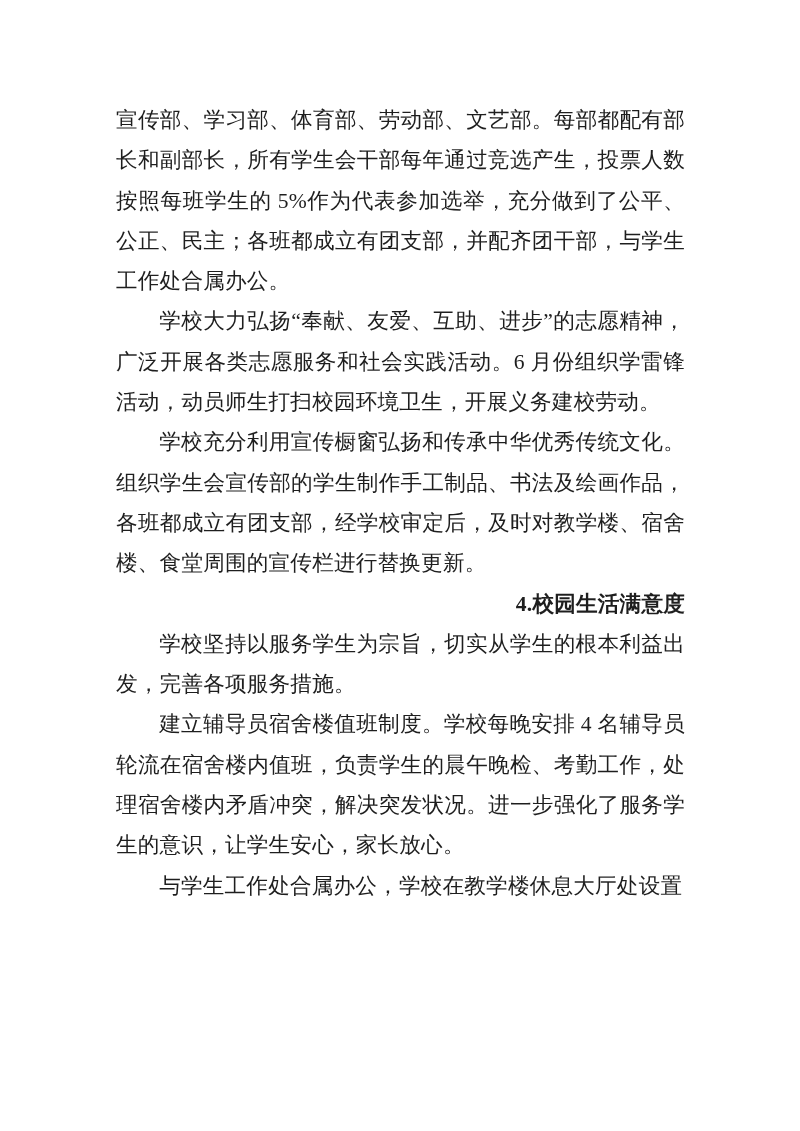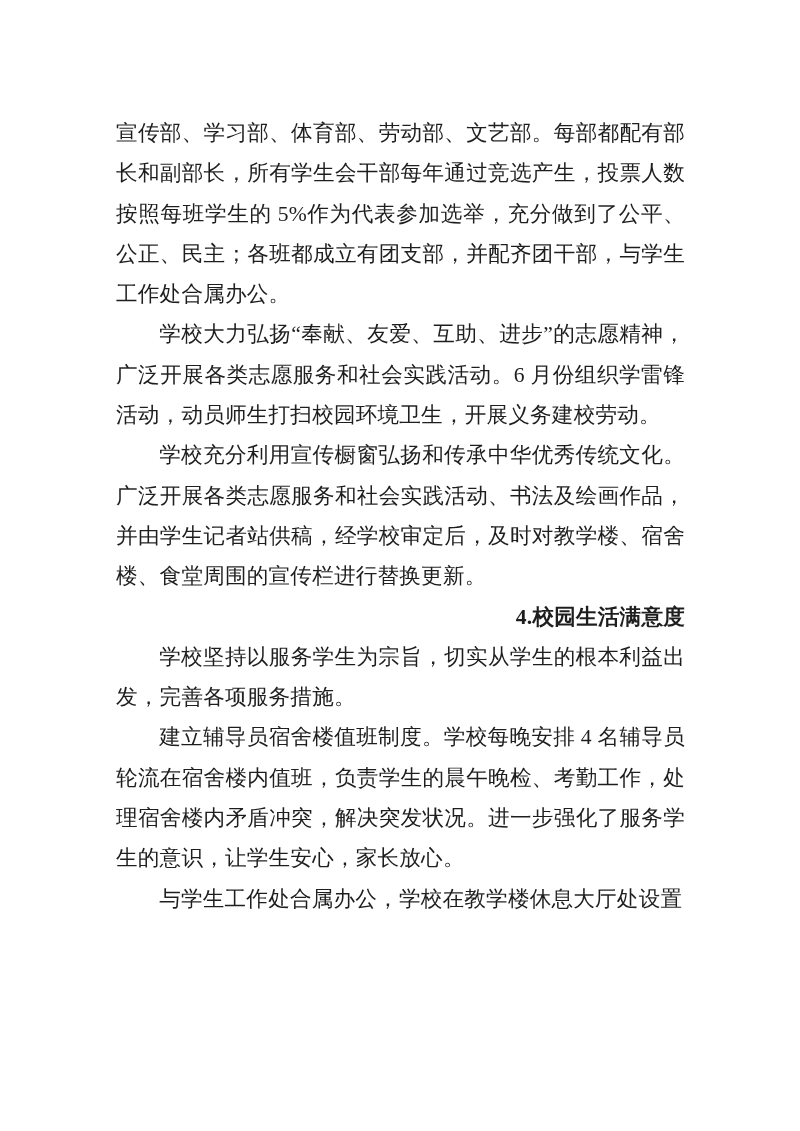--- a/index.html
+++ b/index.html
@@ -6,21 +6,20 @@
     margin: 0;
     padding: 0;
     background: #ffffff;
   }
   .page {
     position: relative;
     width: 800px;
     height: 974px;
     background: #ffffff;
     overflow: hidden;
-    margin-top: 13px;
   }
   .content {
     position: absolute;
     left: 116px;
     top: 100px;
     width: 569px;
   }
   .content p {
     margin: 0;
     padding: 0;
@@ -54,21 +53,21 @@
     padding-right: 2px;
   }
 </style>
 </head>
 <body>
 
 <div class="page">
   <div class="content">
       <p class="body">宣传部、学习部、体育部、劳动部、文艺部。每部都配有部长和副部长，所有学生会干部每年通过竞选产生，投票人数按照每班学生的 5%作为代表参加选举，充分做到了公平、公正、民主；各班都成立有团支部，并配齐团干部，与学生工作处合属办公。</p>
       <p class="body indent">学校大力弘扬“奉献、友爱、互助、进步”的志愿精神，广泛开展各类志愿服务和社会实践活动。6 月份组织学雷锋活动，动员师生打扫校园环境卫生，开展义务建校劳动。</p>
-      <p class="body indent">学校充分利用宣传橱窗弘扬和传承中华优秀传统文化。广泛开展各类志愿服务和社会实践活动、书法及绘画作品，并由学生记者站供稿，经学校审定后，及时对教学楼、宿舍楼、食堂周围的宣传栏进行替换更新。</p>
+      <p class="body indent">学校充分利用宣传橱窗弘扬和传承中华优秀传统文化。组织学生会宣传部的学生制作手工制品、书法及绘画作品，各班都成立有团支部，经学校审定后，及时对教学楼、宿舍楼、食堂周围的宣传栏进行替换更新。</p>
       <p class="heading indent">4.校园生活满意度</p>
       <p class="body indent">学校坚持以服务学生为宗旨，切实从学生的根本利益出发，完善各项服务措施。</p>
       <p class="body indent">建立辅导员宿舍楼值班制度。学校每晚安排 4 名辅导员轮流在宿舍楼内值班，负责学生的晨午晚检、考勤工作，处理宿舍楼内矛盾冲突，解决突发状况。进一步强化了服务学生的意识，让学生安心，家长放心。</p>
       <p class="body indent">与学生工作处合属办公，学校在教学楼休息大厅处设置</p>
     </div>
   <div class="footer">
     <span class="pagenum">11</span>
   </div>
 </div>
 

